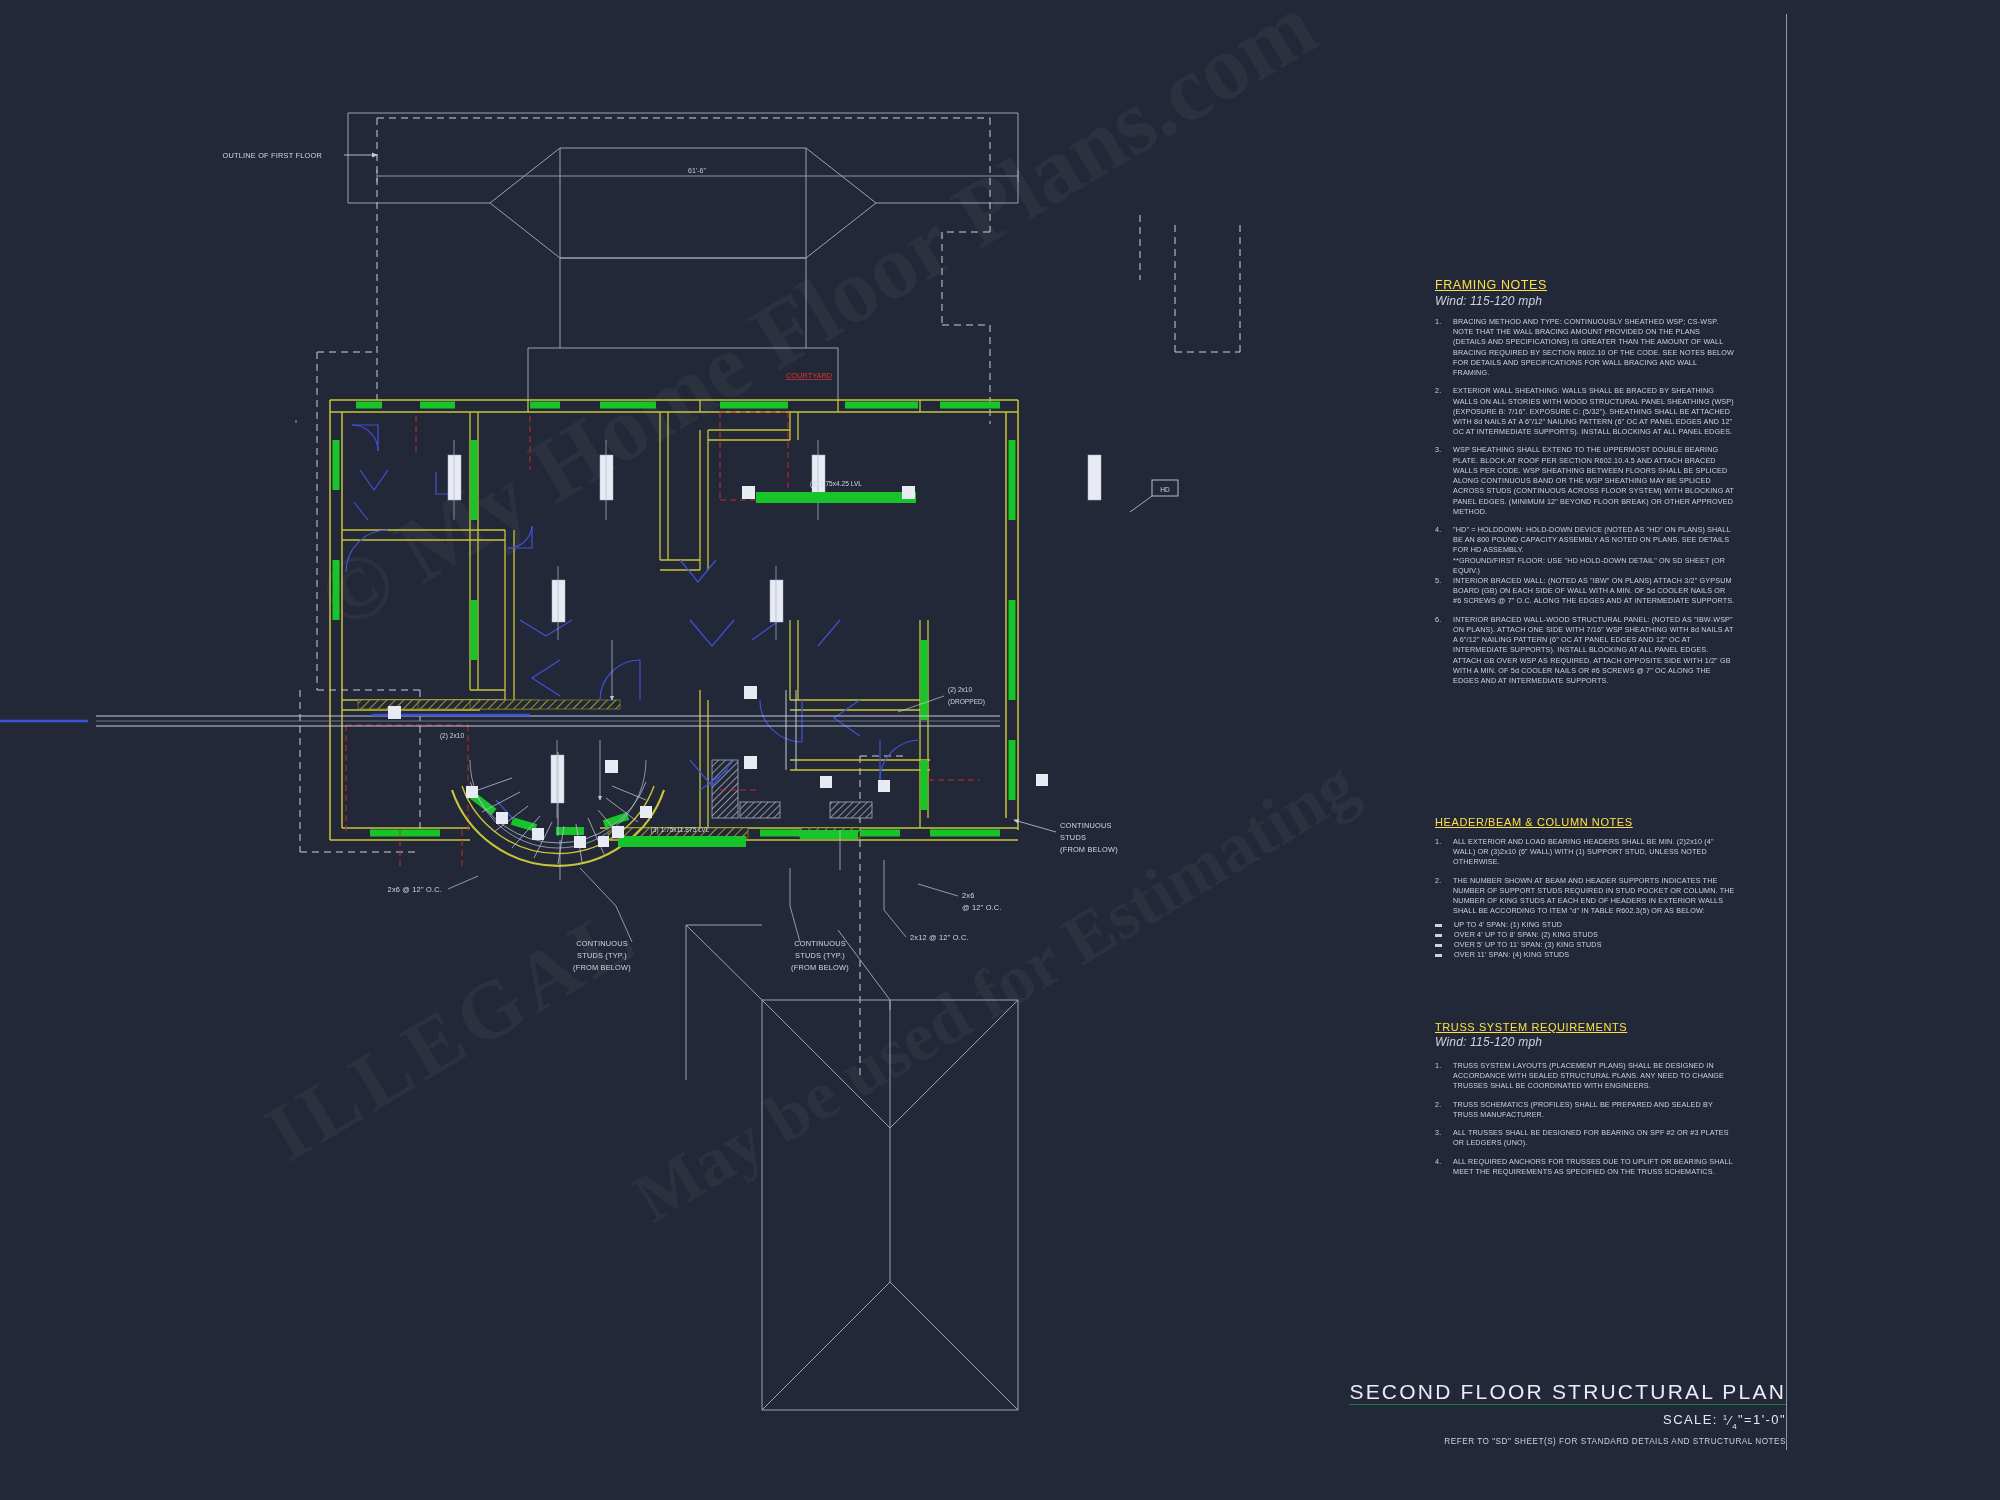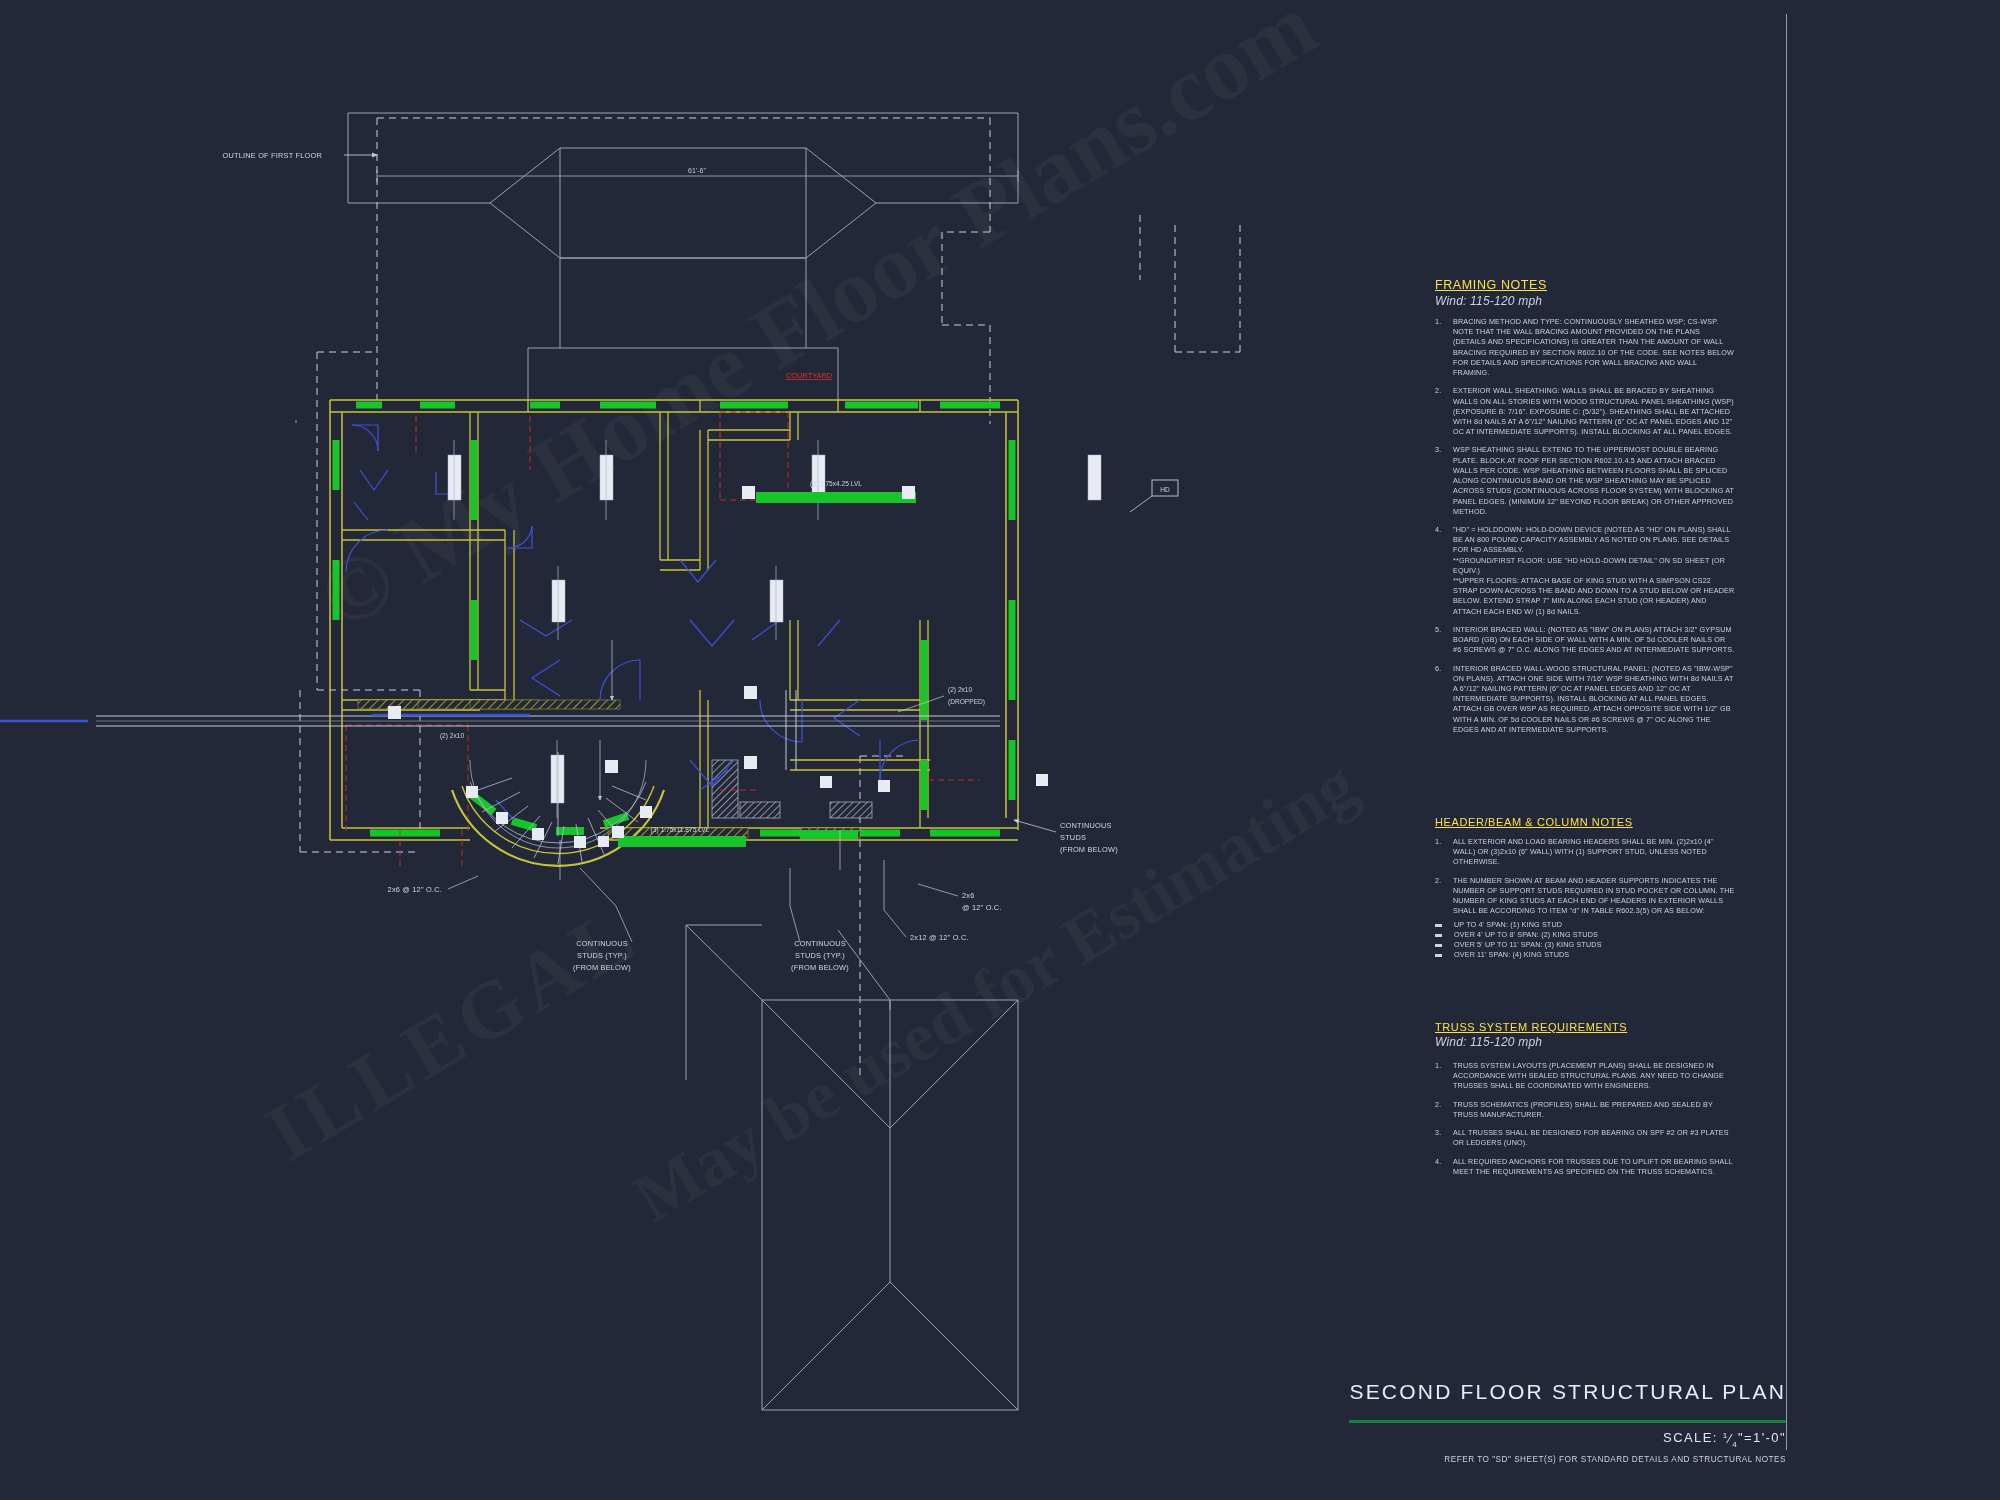--- a/index.html
+++ b/index.html
@@ -29,21 +29,21 @@
   .nitem{display:flex;margin-bottom:8px;font-size:7.2px;line-height:1.42;color:#ccd2e3;letter-spacing:.15px;}
   .nnum{width:18px;flex:0 0 18px;text-align:left;}
   .nbody{flex:1;}
   .sublist{list-style:none;margin:3px 0 0 0;padding:0;}
   .sublist li{display:flex;margin-bottom:1px;}
   .sq{display:inline-block;width:7px;height:3px;background:#ccd2e3;margin:4px 12px 0 0;flex:0 0 7px;}
 
   
   .tb{position:absolute;right:214px;text-align:right;}
   .tb-title{font-size:21px;letter-spacing:2.2px;color:#e9ecf5;
-            border-bottom:3px solid #15803d;padding-bottom:16px;display:inline-block;}
+            border-bottom:1px solid #15803d;padding-bottom:0;display:inline-block;}
   .tb-scale{font-size:13px;letter-spacing:1.4px;color:#e3e7f2;margin-top:7px;}
   .tb-ref{font-size:8.2px;letter-spacing:.5px;color:#ccd2e3;margin-top:6px;}
   sup,sub{font-size:.62em;}
 
   
   #plan{position:absolute;left:0;top:0;width:1400px;height:1500px;}
 
   .lbl{font-family:"Liberation Sans",sans-serif;fill:#d2d7e6;font-size:7.4px;letter-spacing:.2px;}
   .lbl-sm{font-family:"Liberation Sans",sans-serif;fill:#cfd4e4;font-size:6.6px;}
   .lbl-red{fill:#e3342f;font-size:7.4px;font-family:"Liberation Sans",sans-serif;
@@ -465,24 +465,20 @@
         </li>
       <li class="nitem" style="margin-bottom:0">
           <span class="nnum">4.</span>
           <span class="nbody">"HD" = HOLDDOWN: HOLD-DOWN DEVICE (NOTED AS "HD" ON PLANS) SHALL BE AN 800 POUND CAPACITY ASSEMBLY AS NOTED ON PLANS. SEE DETAILS FOR HD ASSEMBLY.</span>
         </li>
       <li class="nitem" style="margin-bottom:0">
           <span class="nnum"></span>
           <span class="nbody">**GROUND/FIRST FLOOR:  USE "HD HOLD-DOWN DETAIL" ON SD SHEET (OR EQUIV.)</span>
         </li>
       <li class="nitem">
-          <span class="nnum"></span>
-          <span class="nbody">**UPPER FLOORS: ATTACH BASE OF KING STUD WITH A SIMPSON CS22 STRAP DOWN ACROSS THE BAND AND DOWN TO A STUD BELOW OR HEADER BELOW.  EXTEND STRAP 7" MIN ALONG EACH STUD (OR HEADER) AND ATTACH EACH END W/ (1) 8d NAILS.</span>
-        </li>
-      <li class="nitem">
           <span class="nnum">5.</span>
           <span class="nbody">INTERIOR BRACED WALL: (NOTED AS "IBW" ON PLANS) ATTACH 3/2" GYPSUM BOARD (GB) ON EACH SIDE OF WALL WITH A MIN. OF 5d COOLER NAILS OR #6 SCREWS @ 7" O.C. ALONG THE EDGES AND AT INTERMEDIATE SUPPORTS.</span>
         </li>
       <li class="nitem">
           <span class="nnum">6.</span>
           <span class="nbody">INTERIOR BRACED WALL-WOOD STRUCTURAL PANEL: (NOTED AS "IBW-WSP" ON PLANS). ATTACH ONE SIDE WITH 7/16" WSP SHEATHING WITH 8d NAILS AT A 6"/12" NAILING PATTERN (6" OC AT PANEL EDGES AND 12" OC AT INTERMEDIATE SUPPORTS). INSTALL BLOCKING AT ALL PANEL EDGES. ATTACH GB OVER WSP AS REQUIRED. ATTACH OPPOSITE SIDE WITH 1/2" GB WITH A MIN. OF 5d COOLER NAILS OR #6 SCREWS @ 7" OC ALONG THE EDGES AND AT INTERMEDIATE SUPPORTS.</span>
         </li>
     </ul>
   </div>
 

